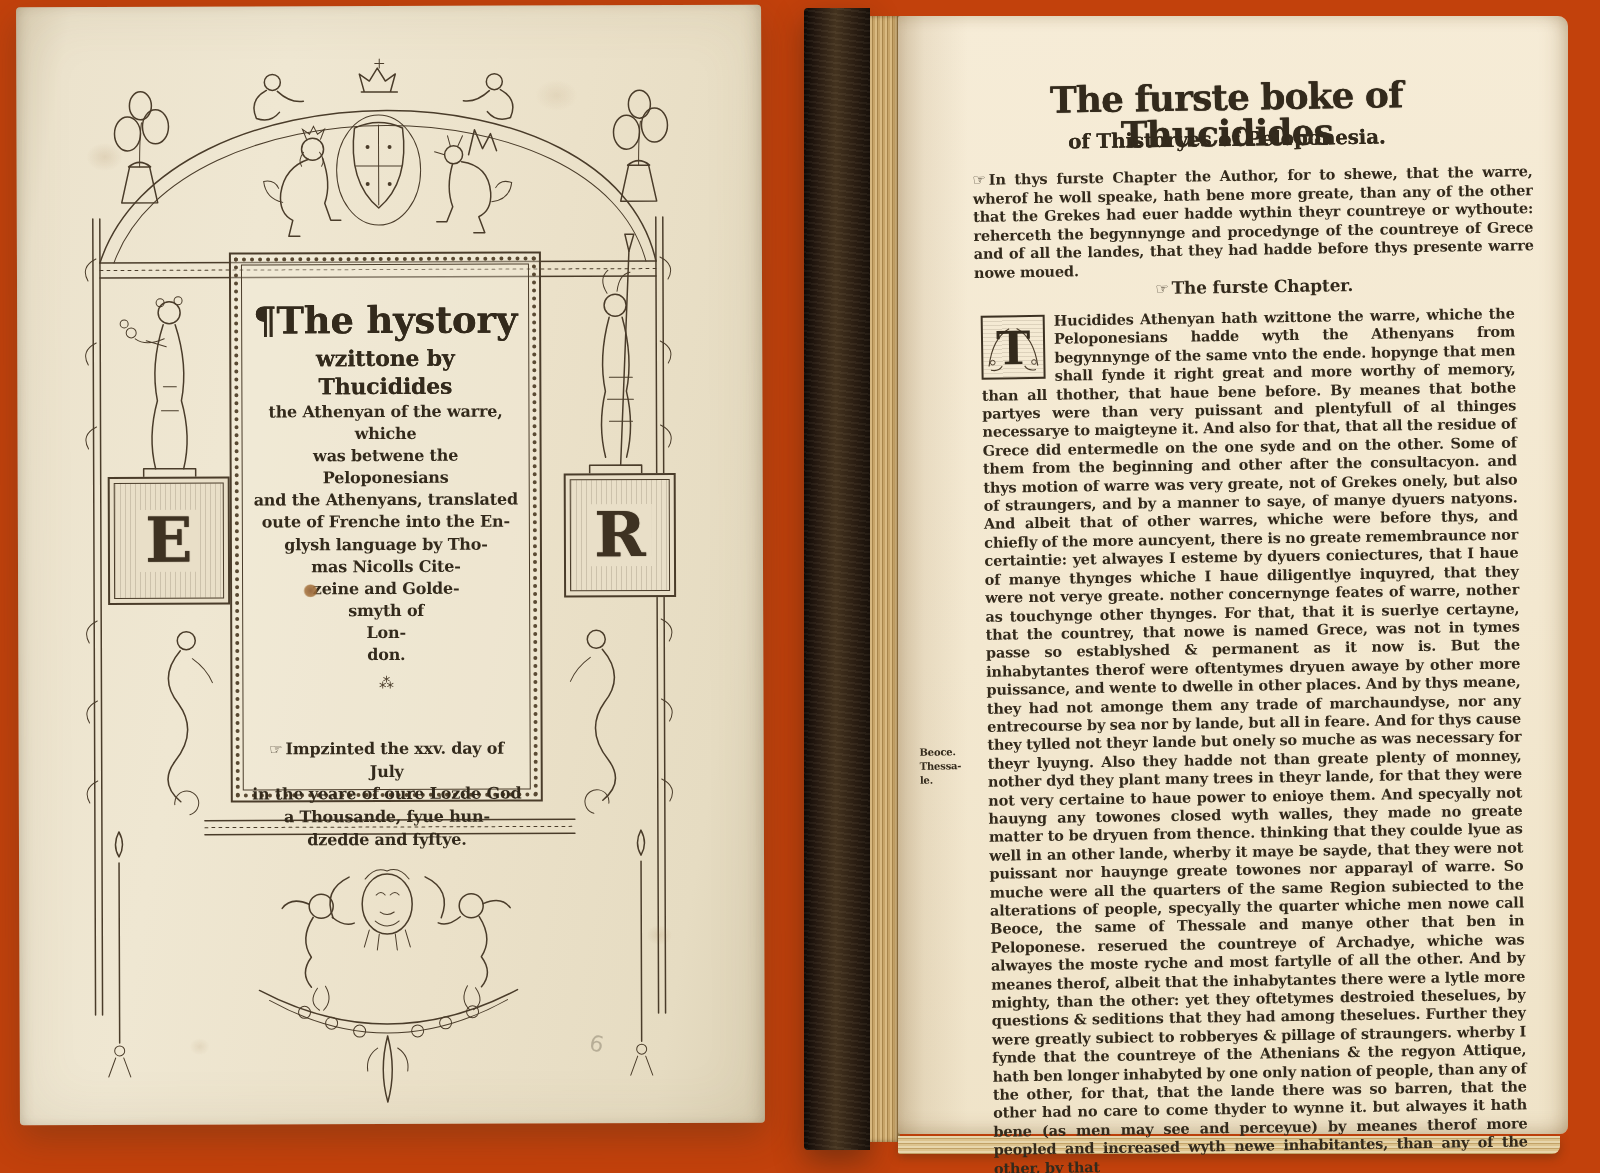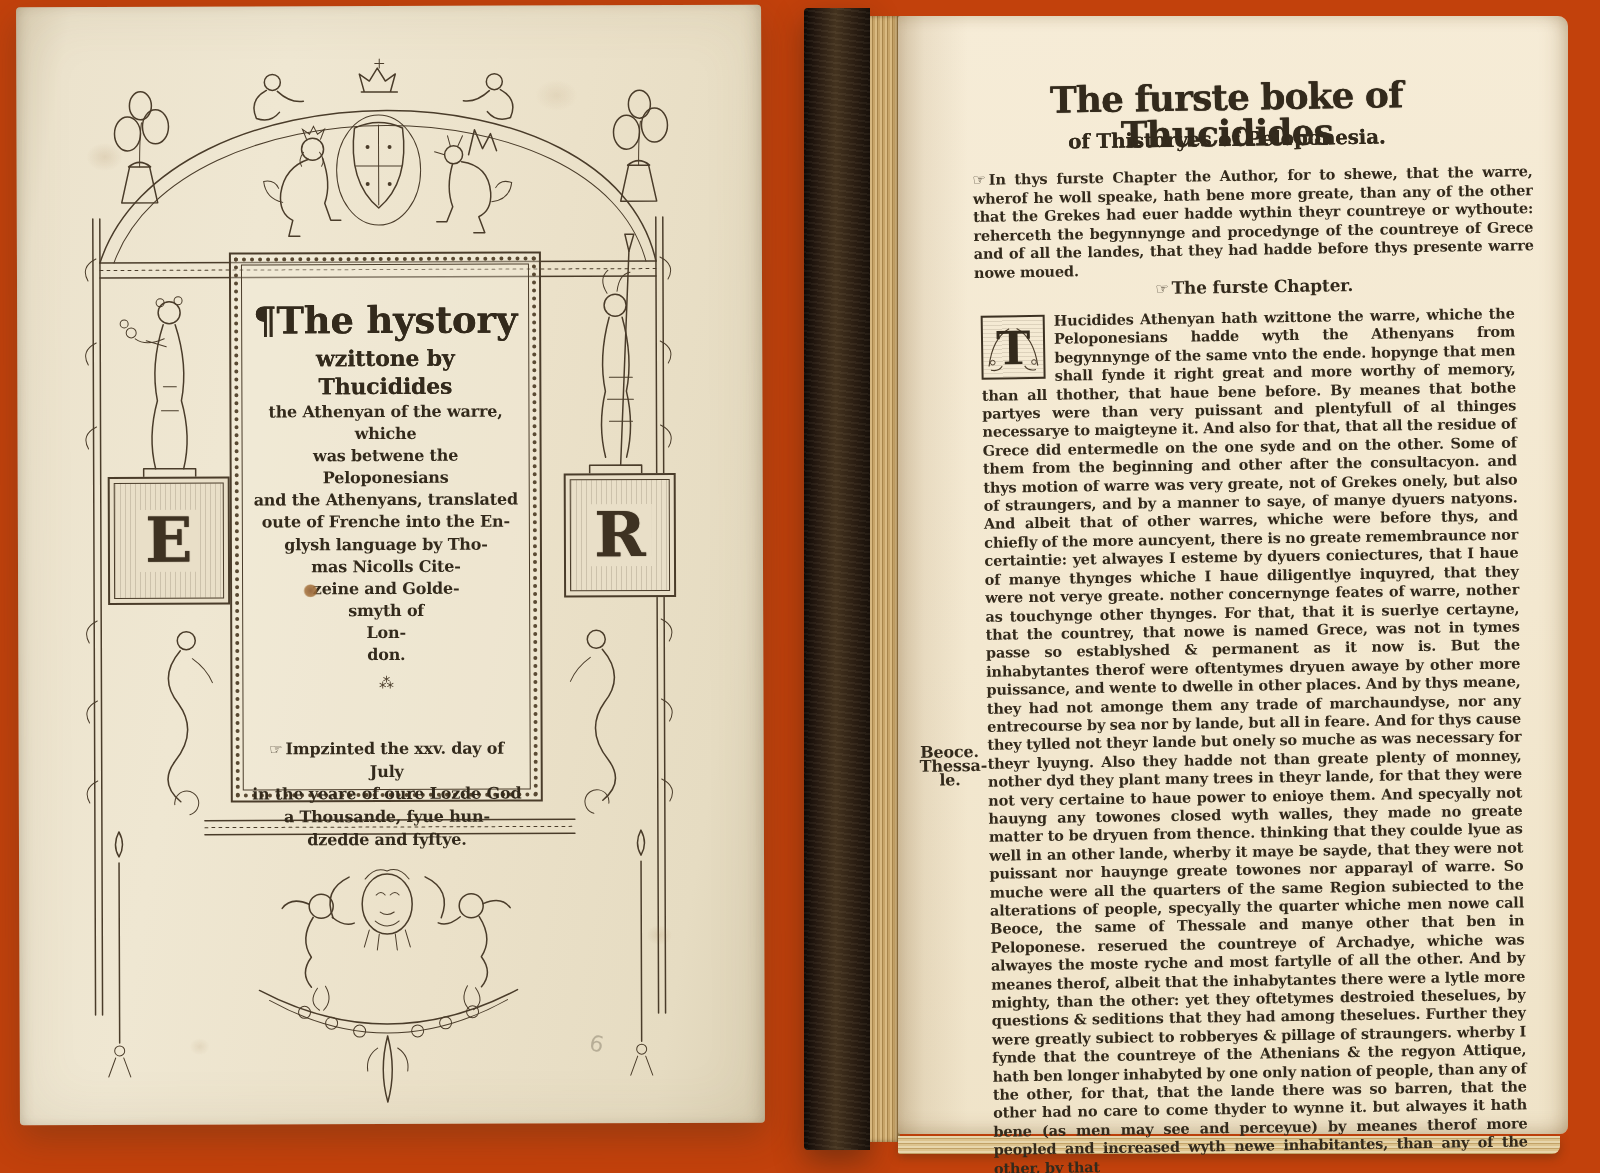--- a/index.html
+++ b/index.html
@@ -79,21 +79,21 @@
     text-align:justify;}
   .rp-chap{position:absolute;top:262px;left:86px;width:560px;text-align:center;font-size:17px;}
   .rp-body{position:absolute;top:294px;left:92px;width:534px;font-size:14.5px;line-height:18.4px;
     text-align:justify;word-spacing:-.5px;}
   .initial{float:left;width:64px;height:64px;box-sizing:border-box;border:2.5px solid #3c3122;
     margin:3px 9px 1px 0;position:relative;
     background:repeating-linear-gradient(0deg,rgba(74,60,42,.14) 0 1px,transparent 1px 4px);}
   .initial .lt{position:absolute;left:0;right:0;top:2px;text-align:center;font-size:46px;line-height:58px;}
   .initial svg{position:absolute;inset:0;}
   .catchword{text-align:right;padding-right:4px;margin-top:1px;}
-  .margin-note{position:absolute;top:726px;left:24px;width:60px;font-size:16px;line-height:14px;text-align:center;}
+  .margin-note{position:absolute;top:726px;left:24px;width:60px;font-size:10px;line-height:14px;}
 </style>
 </head>
 <body>
 
 <div class="stage">
 
   <div class="left-book">
 
     <svg class="border-art" viewBox="0 0 745 1118">
       <g>

